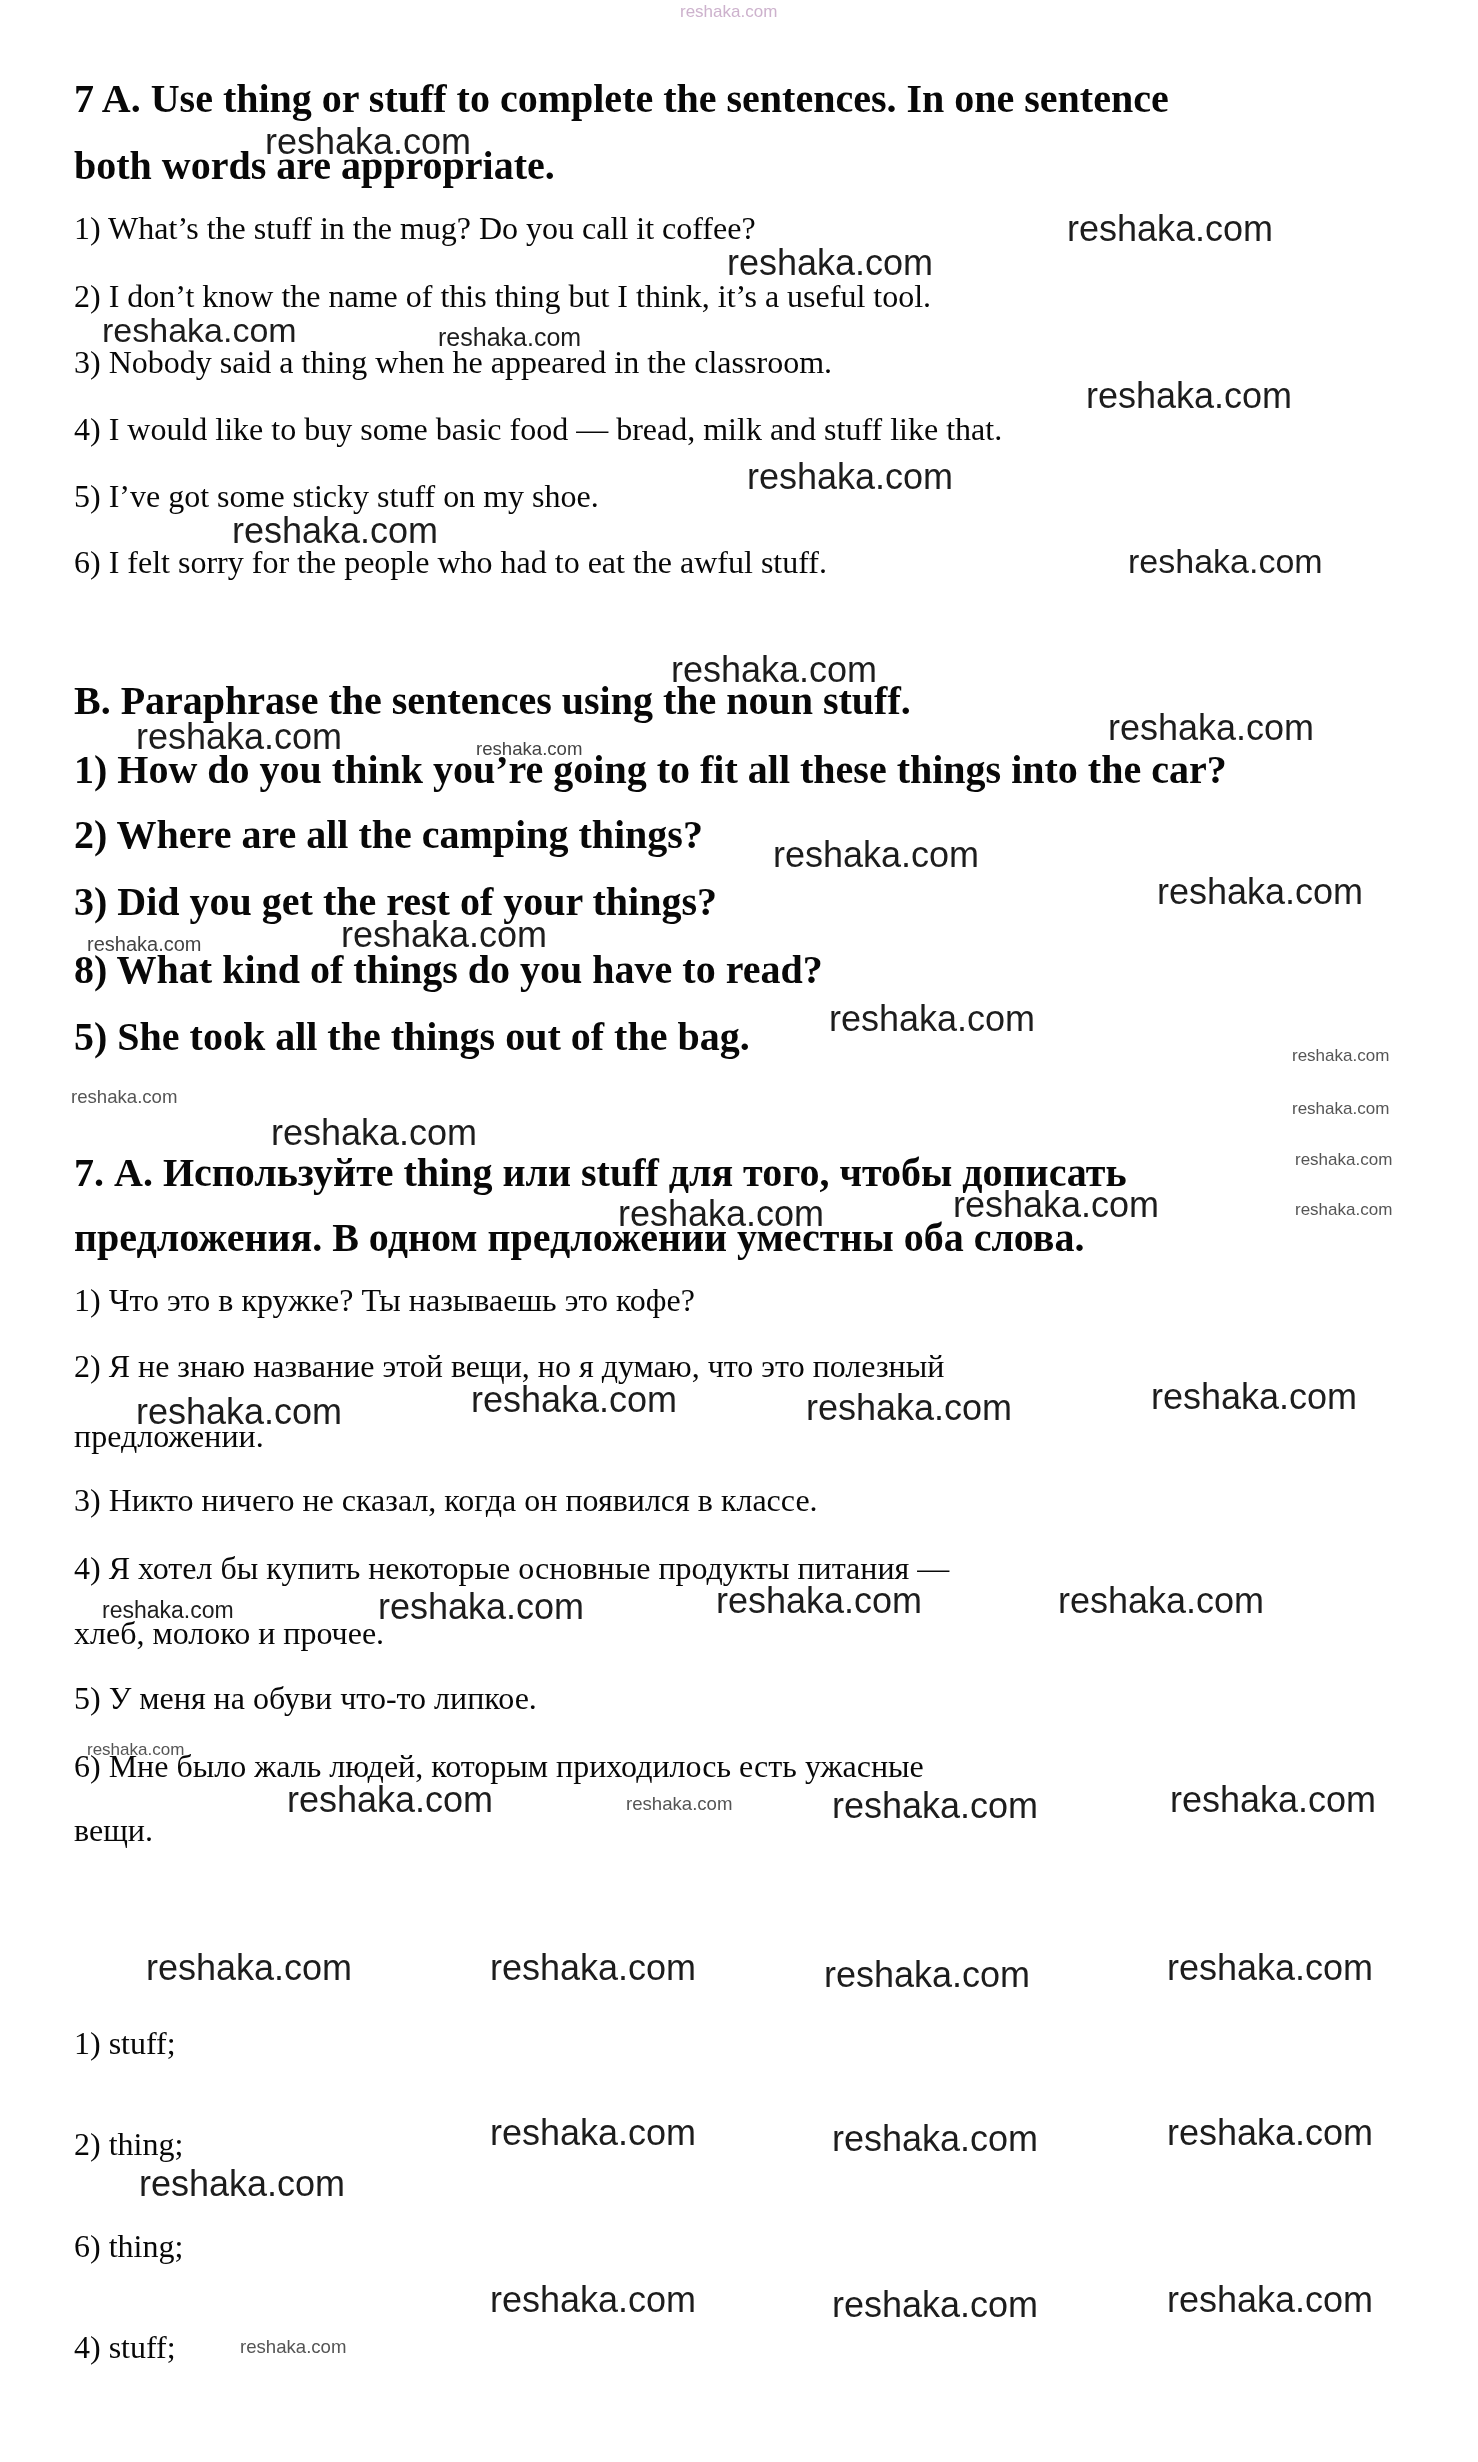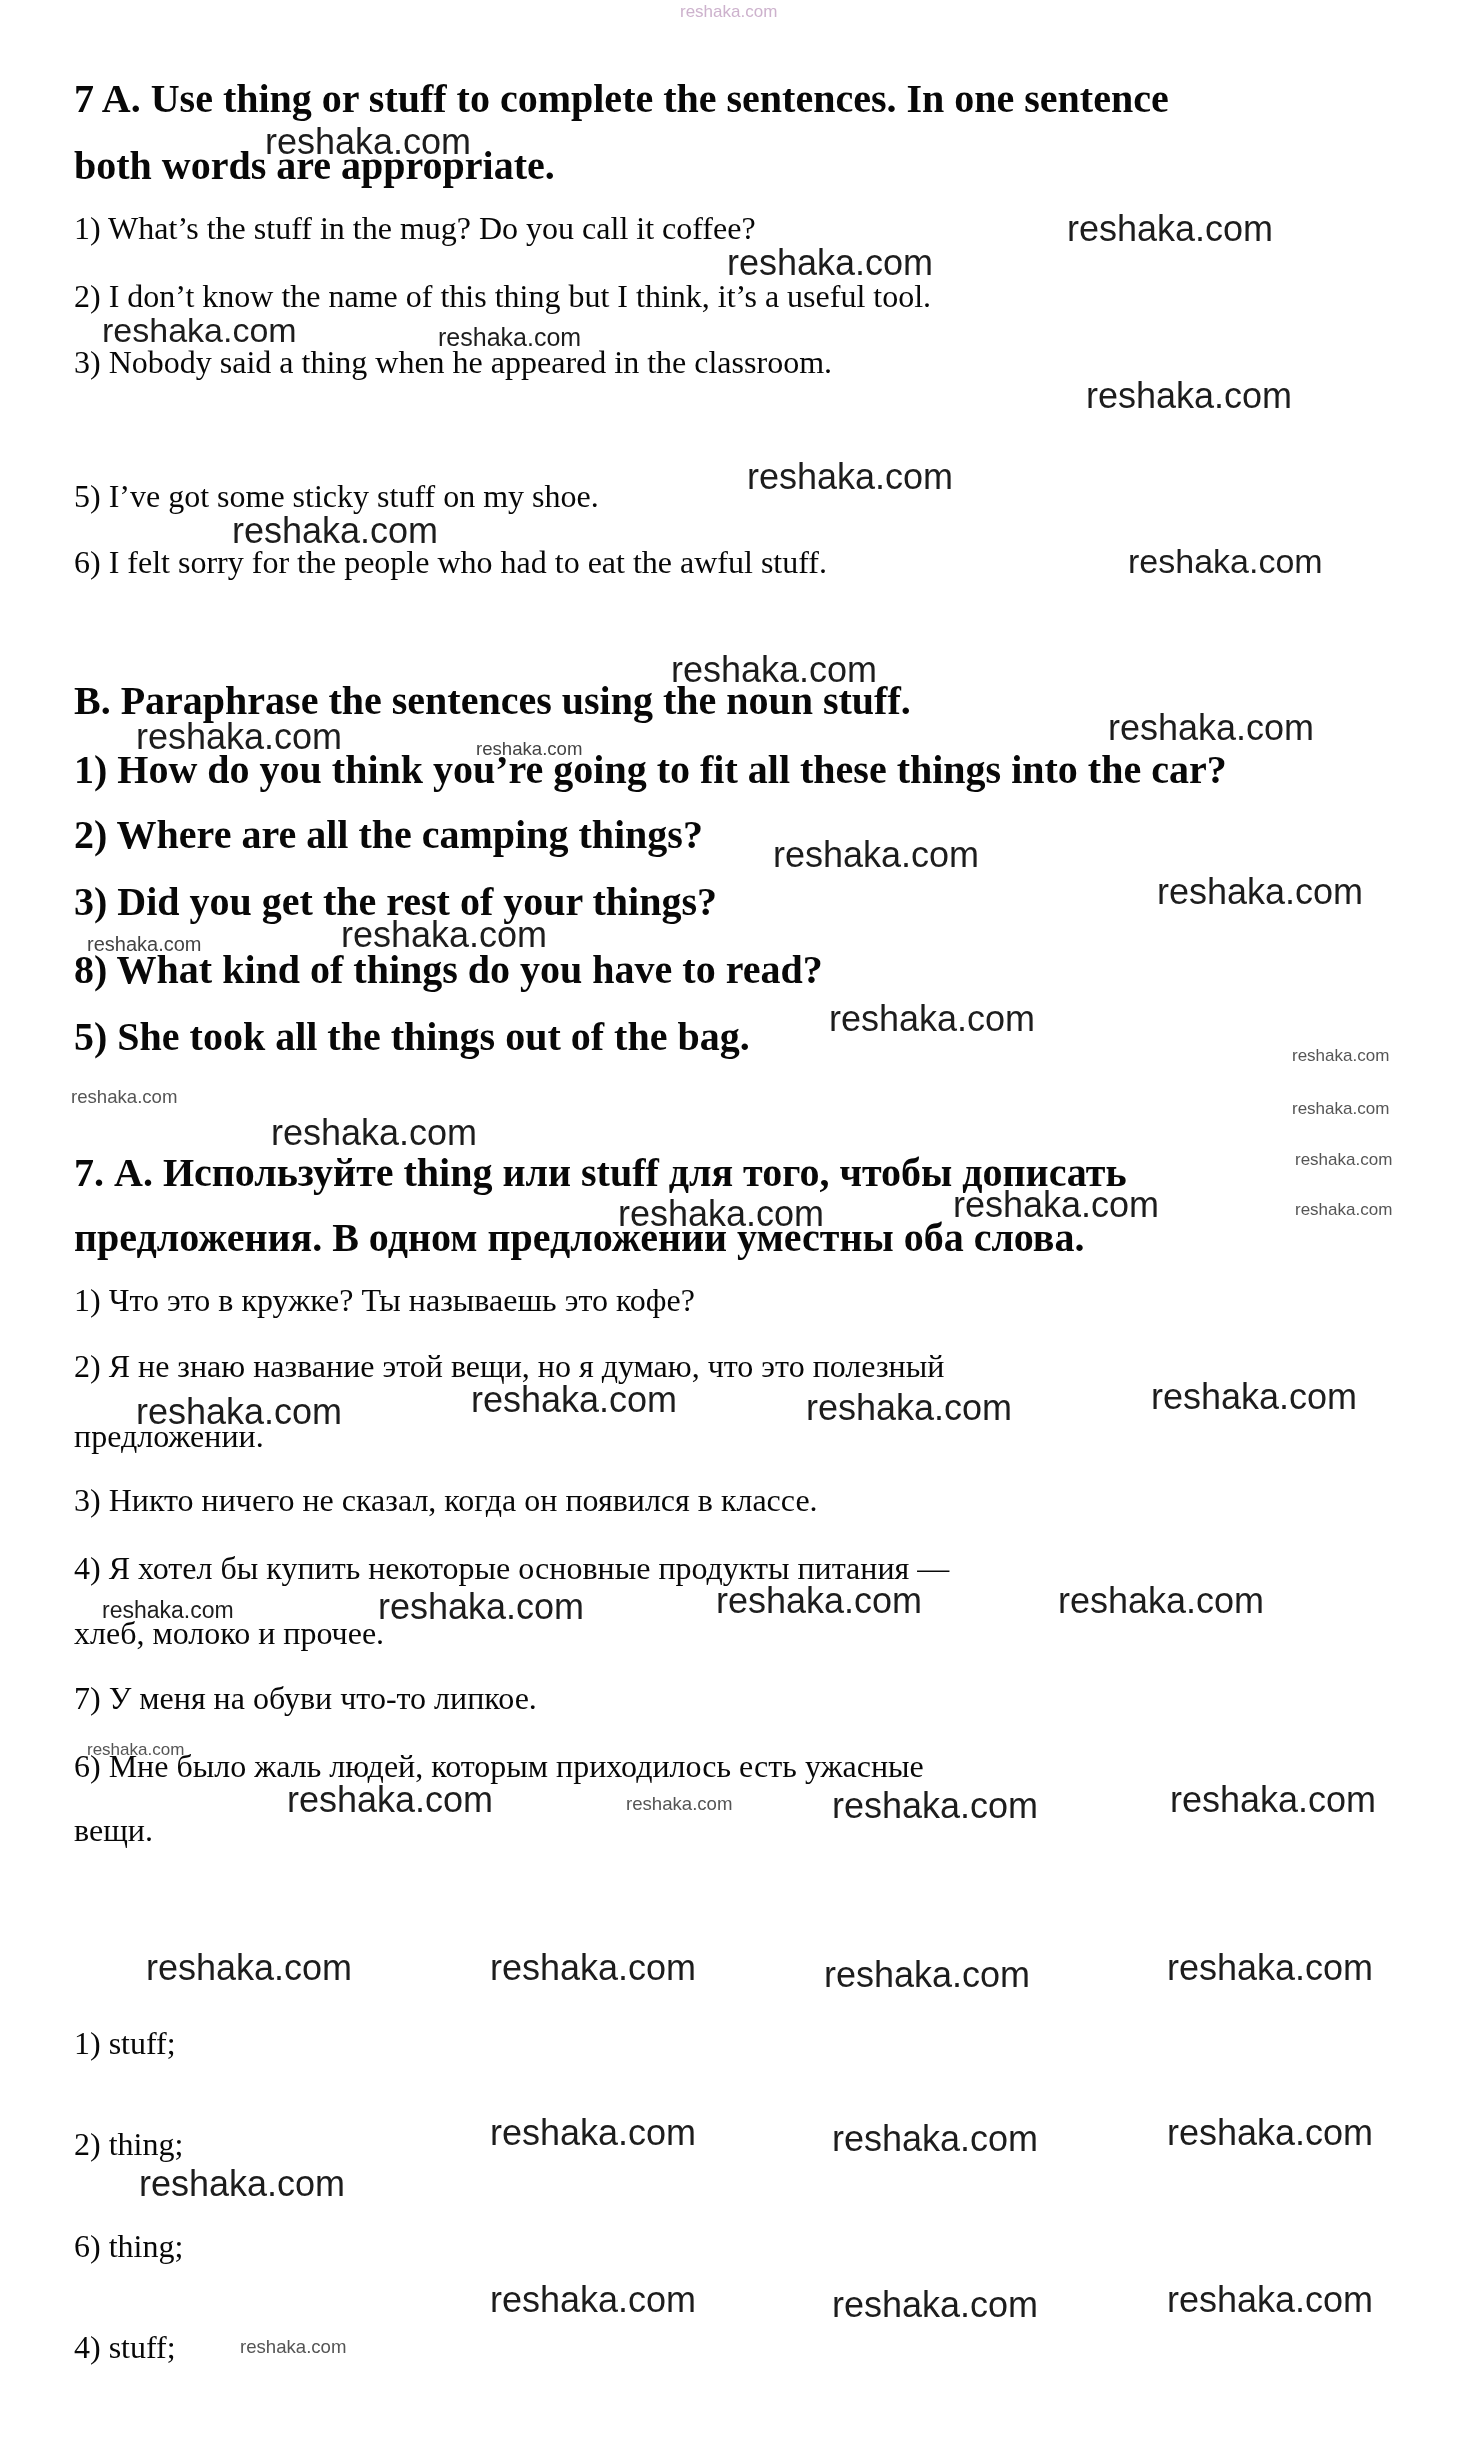--- a/index.html
+++ b/index.html
@@ -36,40 +36,41 @@
 <body>
 
 <div class="page">
 
   <div class="line bold" style="top:77px">7 A. Use thing or stuff to complete the sentences. In one sentence</div>
   <div class="line bold" style="top:144px">both words are appropriate.</div>
 
   <div class="line" style="top:211px">1) What’s the stuff in the mug? Do you call it coffee?</div>
   <div class="line" style="top:279px">2) I don’t know the name of this thing but I think, it’s a useful tool.</div>
   <div class="line" style="top:345px">3) Nobody said a thing when he appeared in the classroom.</div>
+  <div class="line" style="top:412px">4) I would like to buy some basic food — bread, milk and stuff like that.</div>
   <div class="line" style="top:479px">5) I’ve got some sticky stuff on my shoe.</div>
   <div class="line" style="top:545px">6) I felt sorry for the people who had to eat the awful stuff.</div>
 
   <div class="line bold" style="top:679px">B. Paraphrase the sentences using the noun stuff.</div>
   <div class="line bold" style="top:748px">1) How do you think you’re going to fit all these things into the car?</div>
   <div class="line bold" style="top:813px">2) Where are all the camping things?</div>
   <div class="line bold" style="top:880px">3) Did you get the rest of your things?</div>
   <div class="line bold" style="top:948px">8) What kind of things do you have to read?</div>
   <div class="line bold" style="top:1015px">5) She took all the things out of the bag.</div>
 
   <div class="line bold" style="top:1151px">7. А. Используйте thing или stuff для того, чтобы дописать</div>
   <div class="line bold" style="top:1216px">предложения. В одном предложении уместны оба слова.</div>
 
   <div class="line" style="top:1283px">1) Что это в кружке? Ты называешь это кофе?</div>
   <div class="line" style="top:1349px">2) Я не знаю название этой вещи, но я думаю, что это полезный</div>
   <div class="line" style="top:1419px">предложении.</div>
   <div class="line" style="top:1483px">3) Никто ничего не сказал, когда он появился в классе.</div>
   <div class="line" style="top:1551px">4) Я хотел бы купить некоторые основные продукты питания —</div>
   <div class="line" style="top:1616px">хлеб, молоко и прочее.</div>
-  <div class="line" style="top:1681px">7) У меня на обуви что-то липкое.</div>
+  <div class="line" style="top:1681px">5) У меня на обуви что-то липкое.</div>
   <div class="line" style="top:1749px">6) Мне было жаль людей, которым приходилось есть ужасные</div>
   <div class="line" style="top:1813px">вещи.</div>
 
   <div class="line" style="top:2026px">1) stuff;</div>
   <div class="line" style="top:2127px">2) thing;</div>
   <div class="line" style="top:2229px">6) thing;</div>
   <div class="line" style="top:2330px">4) stuff;</div>
 
   <div>
       <span class="watermark" style="left: 680px; top: 3.1px; font-size: 17px; color: rgb(205, 178, 205);">reshaka.com</span>

